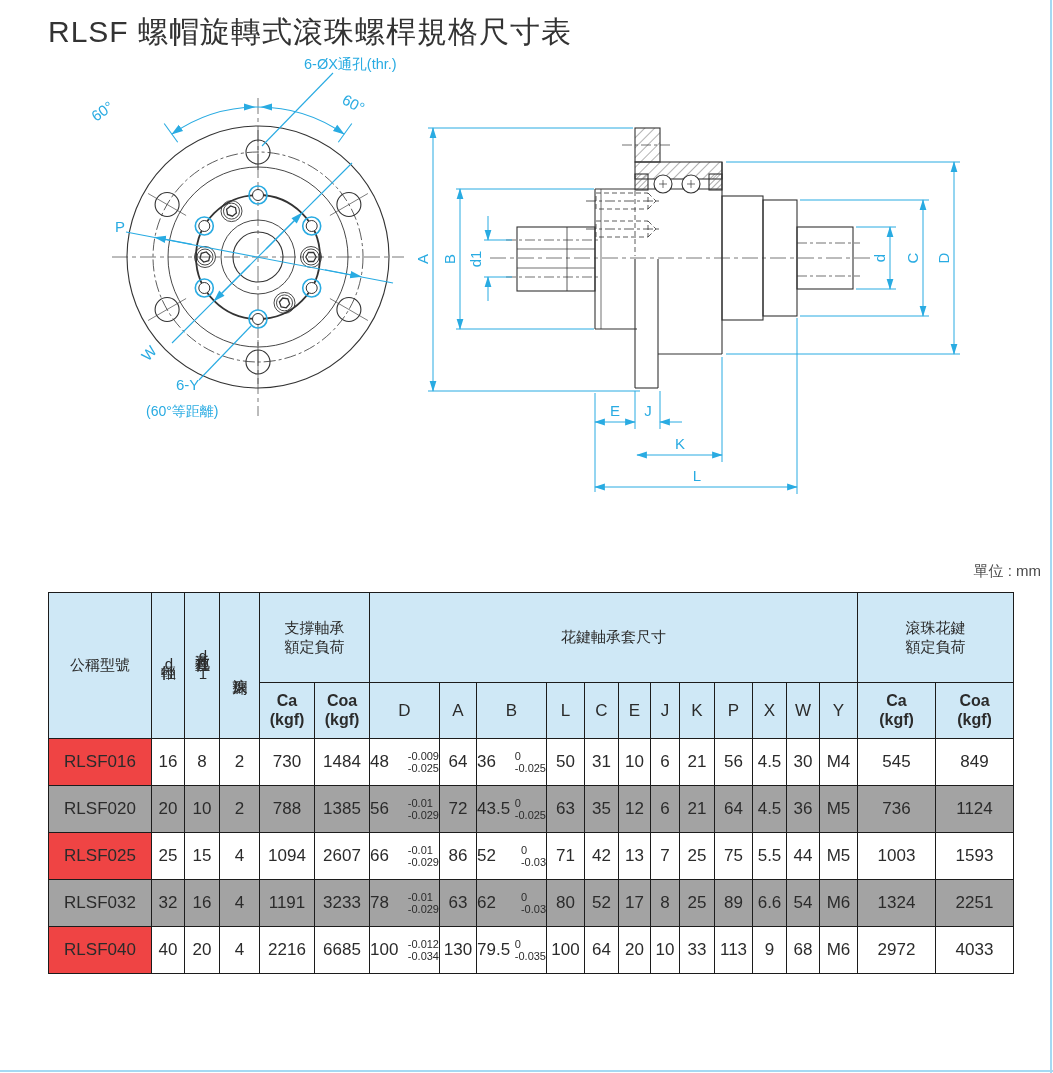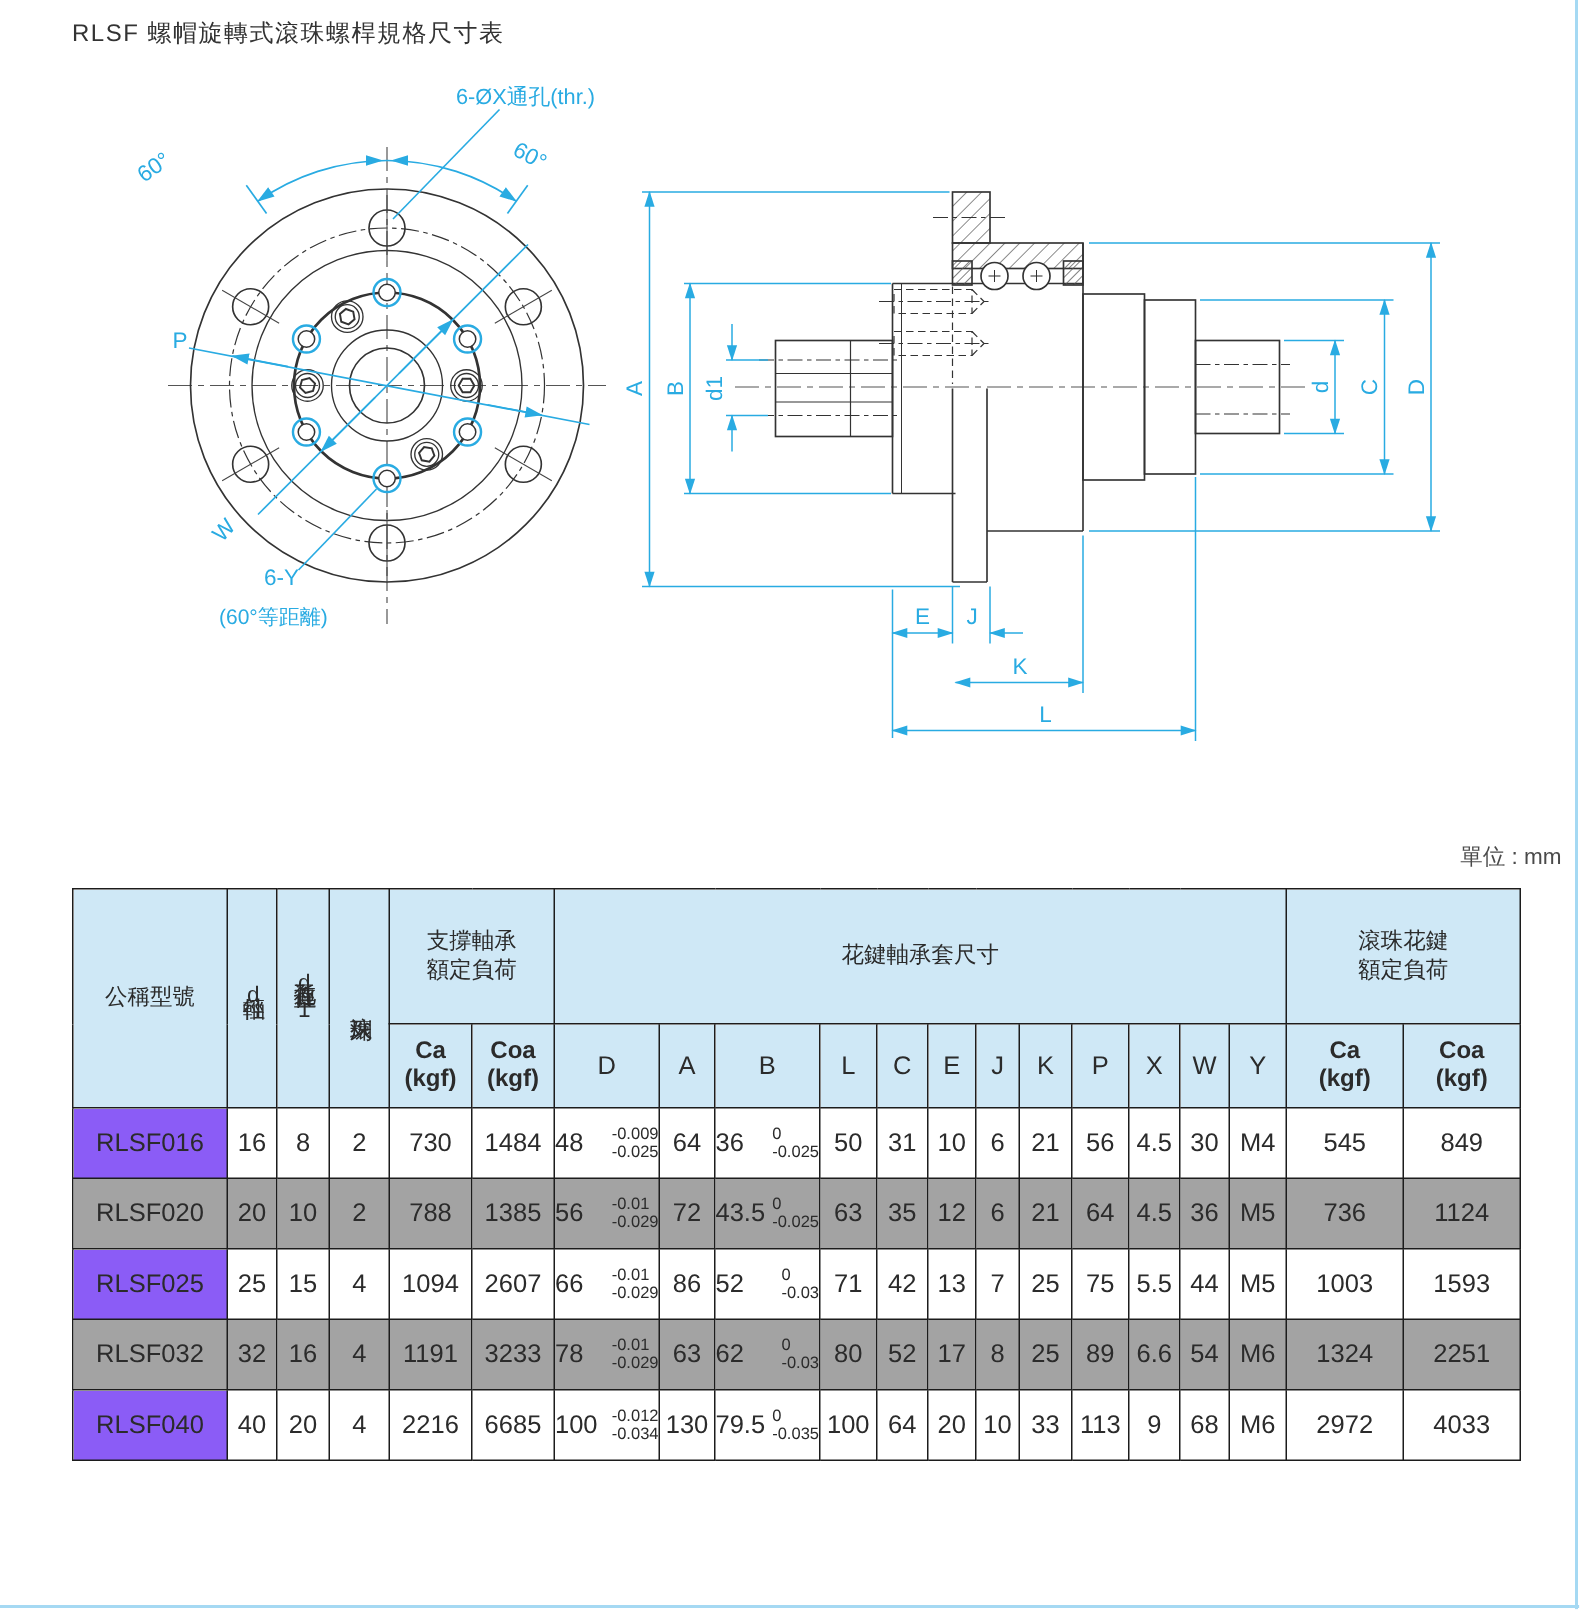--- a/index.html
+++ b/index.html
@@ -1,34 +1,34 @@
 <!DOCTYPE html>
 <html><head>
 <meta charset="utf-8">
 <style>
   html,body{margin:0;padding:0;background:#fff;}
   body{font-family:"Liberation Sans","DejaVu Sans",sans-serif;color:#2b2b2b;}
   #page{position:relative;width:1053px;height:1073px;background:#fff;overflow:hidden;}
   #page-border-right{position:absolute;right:1px;top:0;width:2px;height:1073px;background:#a5d9f3;}
   #page-border-bottom{position:absolute;left:0;bottom:1px;width:1053px;height:2px;background:#a5d9f3;}
-  #title{position:absolute;left:48px;top:12px;font-size:16px;letter-spacing:1px;color:#333;}
+  #title{position:absolute;left:48px;top:12px;font-size:30px;letter-spacing:1px;color:#333;}
   #unit{position:absolute;left:0;top:562px;width:1012px;text-align:right;font-size:15px;color:#4a4a4a;padding-left:29px;}
   #drawing{position:absolute;left:0;top:42px;}
 
   
   #spec-table{position:absolute;left:48px;top:592px;border-collapse:collapse;table-layout:fixed;}
   #spec-table td,#spec-table th{border:1px solid #1c1c1c;text-align:center;vertical-align:middle;
       font-weight:normal;padding:0;overflow:hidden;}
   #spec-table thead td{background:#cfe8f6;font-size:15px;line-height:1.25;}
   #spec-table .hdr-letter{font-size:17px;}
   #spec-table .hdr-2l{font-size:16px;line-height:1.15;font-weight:bold;}
   .vtext{writing-mode:vertical-rl;text-orientation:upright;letter-spacing:1px;font-size:15px;display:inline-block;}
   #spec-table tbody td{font-size:17px;height:46px;background:#fff;}
   #spec-table tbody tr.alt td{background:#a3a3a3;}
-  #spec-table tbody td.c-model{background:#8b5cf6;}
+  #spec-table tbody td.c-model{background:#ef4444;}
   .tolcell{display:flex;align-items:center;justify-content:space-between;gap:2px;}
   .tolstack{display:inline-flex;flex-direction:column;align-items:flex-start;font-size:11px;line-height:1.1;text-align:left;}
   .r1{height:90px;} .r2{height:56px;}
 </style>
 </head>
 <body>
 
 <div id="page">
   <div id="title">RLSF 螺帽旋轉式滾珠螺桿規格尺寸表</div>
 

